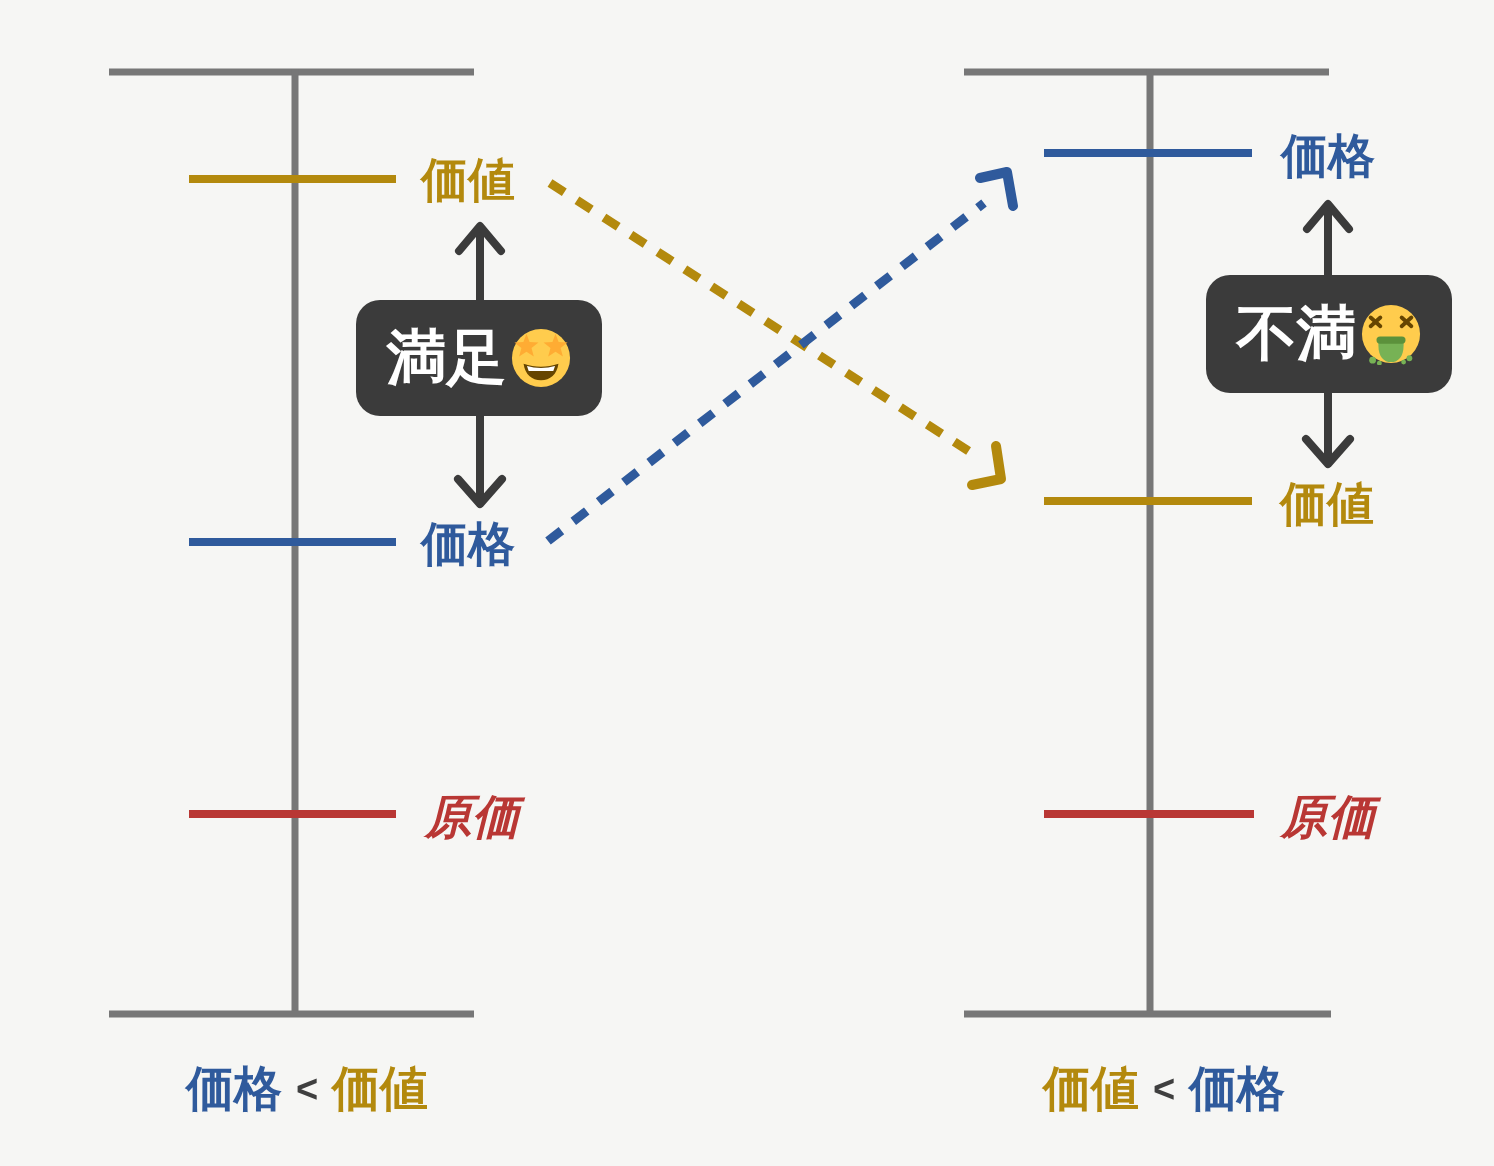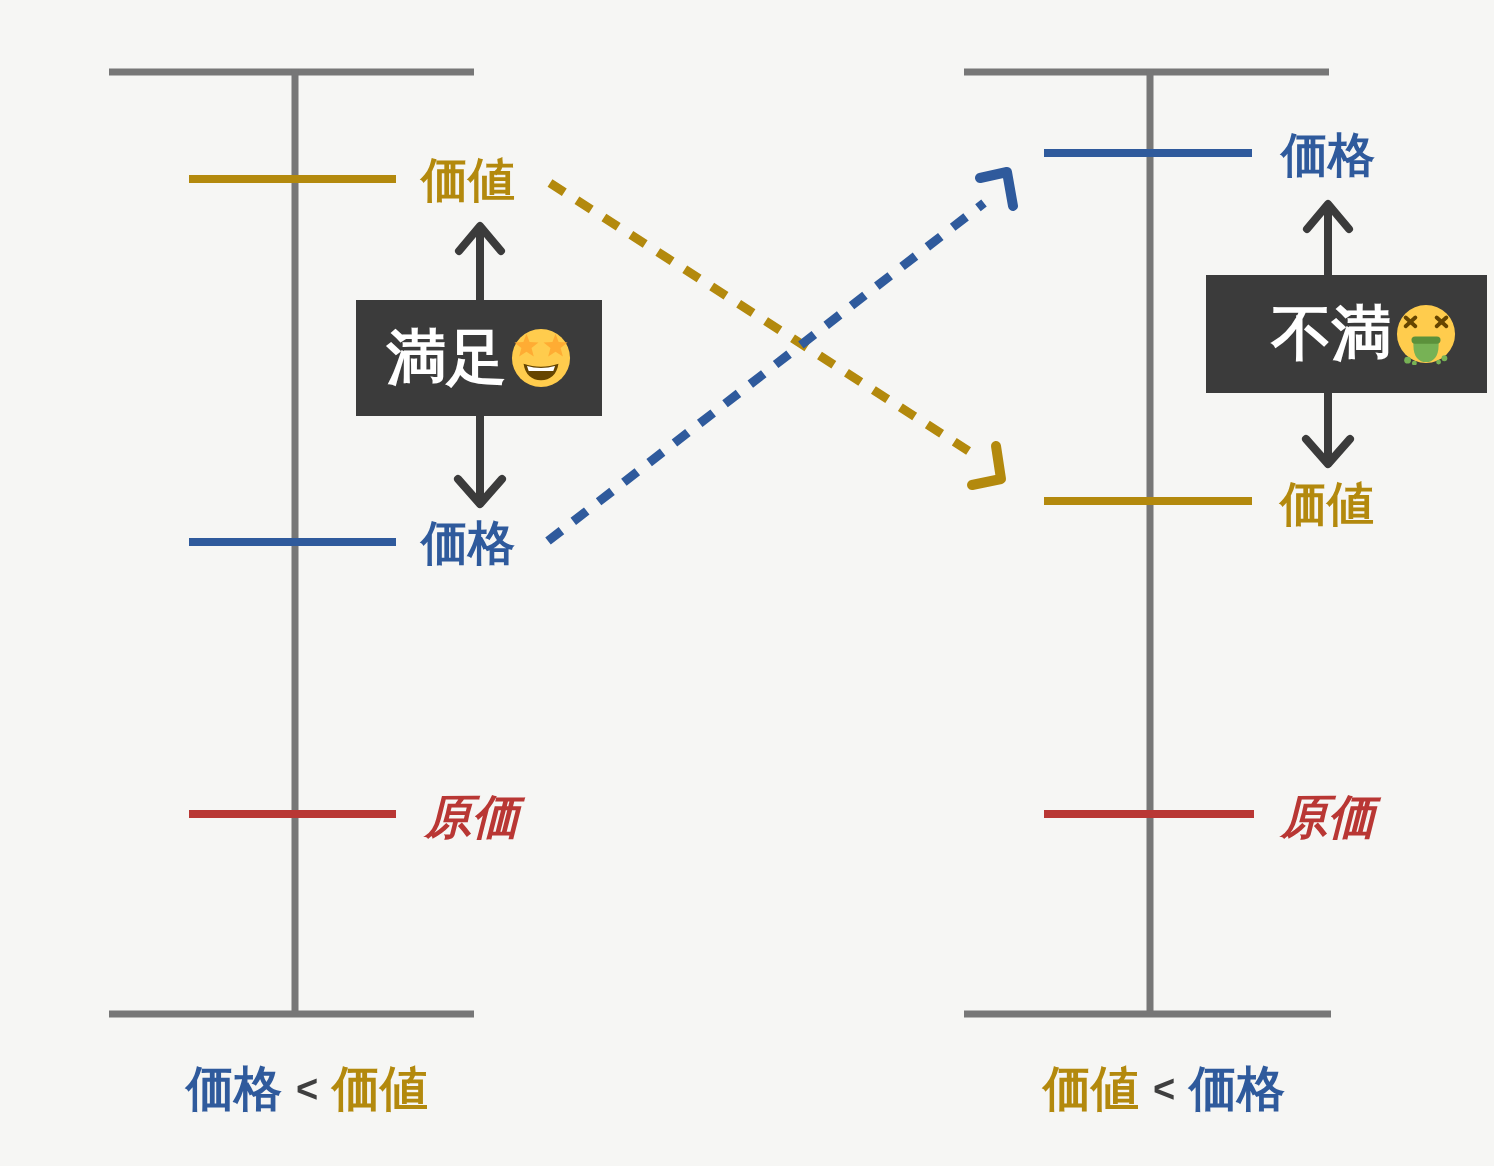--- a/index.html
+++ b/index.html
@@ -39,30 +39,31 @@
   
   .lbl{
     position:absolute;
     transform:translate(-50%,-50%);
     font-weight:700;
     font-size:47px;
     line-height:1;
     white-space:nowrap;
   }
   .lbl-gold{color:var(--gold);}
-  .lbl-blue{color:var(--blue);font-family:Liberation Serif, serif;}
+  .lbl-blue{color:var(--blue);}
   .lbl-red{color:var(--red);font-style:italic;}
 
   .badge{
     position:absolute;
     background:var(--dark);
     display:flex;
     align-items:center;
     justify-content:center;
     gap:3px;
+    border-radius:24px;
   }
   .badge-text{
     color:var(--white);
     font-size:60px;
     font-weight:700;
     line-height:1;
     white-space:nowrap;
   }
   .emoji-icon{display:block;}
 
@@ -142,21 +143,21 @@
     <span class="badge-text">満足</span>
     <svg class="emoji-icon" width="62" height="62" viewBox="0 0 64 64">
       <circle cx="32" cy="32" r="30" fill="#FFCC4D"></circle>
       <polygon fill="#FFAC33" points="17,7 20.2,15.6 29.4,16 22.2,21.7 24.6,30.5 17,25.5 9.4,30.5 11.8,21.7 4.6,16 13.8,15.6"></polygon>
       <polygon fill="#FFAC33" points="47,7 50.2,15.6 59.4,16 52.2,21.7 54.6,30.5 47,25.5 39.4,30.5 41.8,21.7 34.6,16 43.8,15.6"></polygon>
       <path fill="#664500" d="M14 38 c1.5 11 8.5 17 18 17 c9.5 0 16.5 -6 18 -17 c-6 2 -12 3 -18 3 c-6 0 -12 -1 -18 -3 z"></path>
       <path fill="#FFFFFF" d="M17.5 40.2 c4.6 1.3 9.4 2 14.5 2 c5.1 0 9.9 -0.7 14.5 -2 l-1.8 5.3 l-25.4 0 z"></path>
     </svg>
   </div>
 
-  <div class="badge" style="left:1172px;top:275px;width:246px;height:118px;padding-left:35px;">
+  <div class="badge" style="left:1172px;top:275px;width:246px;height:118px;">
     <span class="badge-text">不満</span>
     <svg class="emoji-icon" width="62" height="62" viewBox="0 0 64 64">
       <circle cx="32" cy="32" r="30" fill="#FFCC4D"></circle>
       <path d="M11 15 L21 24 M21 15 L11 24" stroke="#664500" stroke-width="4" stroke-linecap="round" fill="none"></path>
       <path d="M43 15 L53 24 M53 15 L43 24" stroke="#664500" stroke-width="4" stroke-linecap="round" fill="none"></path>
       <path fill="#77B255" d="M19 38 h26 v6 c0 11 -5.5 17 -13 17 c-7.5 0 -13 -6 -13 -17 z"></path>
       <rect x="17" y="34.5" width="30" height="7.5" rx="3.75" fill="#5C913B"></rect>
       <circle cx="13" cy="59" r="3.5" fill="#77B255"></circle>
       <circle cx="51" cy="57" r="3" fill="#77B255"></circle>
       <circle cx="45" cy="61" r="2.5" fill="#77B255"></circle>

